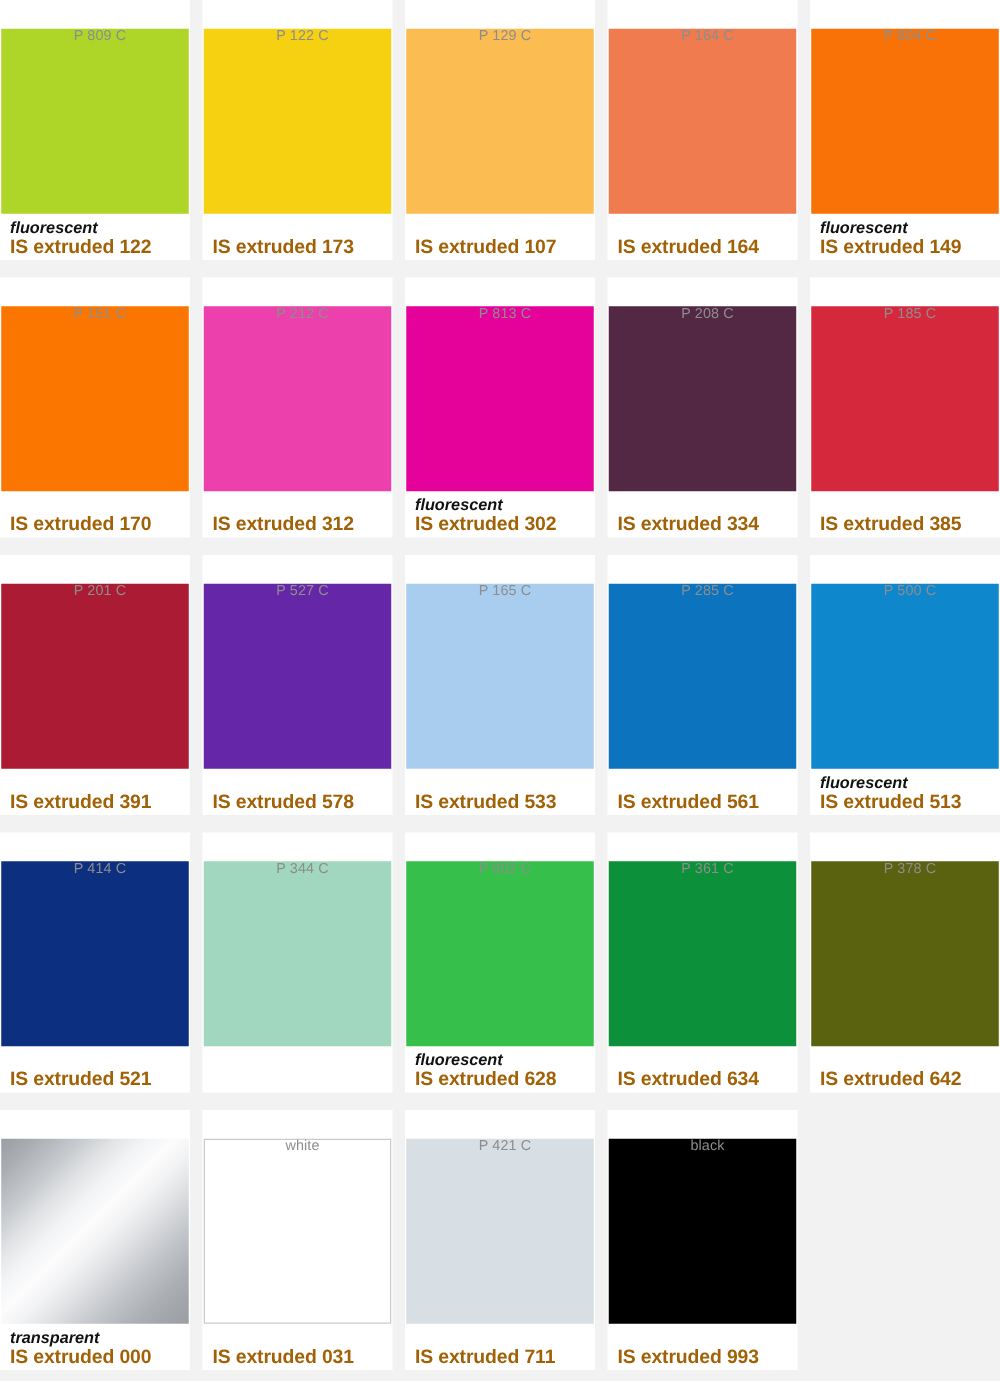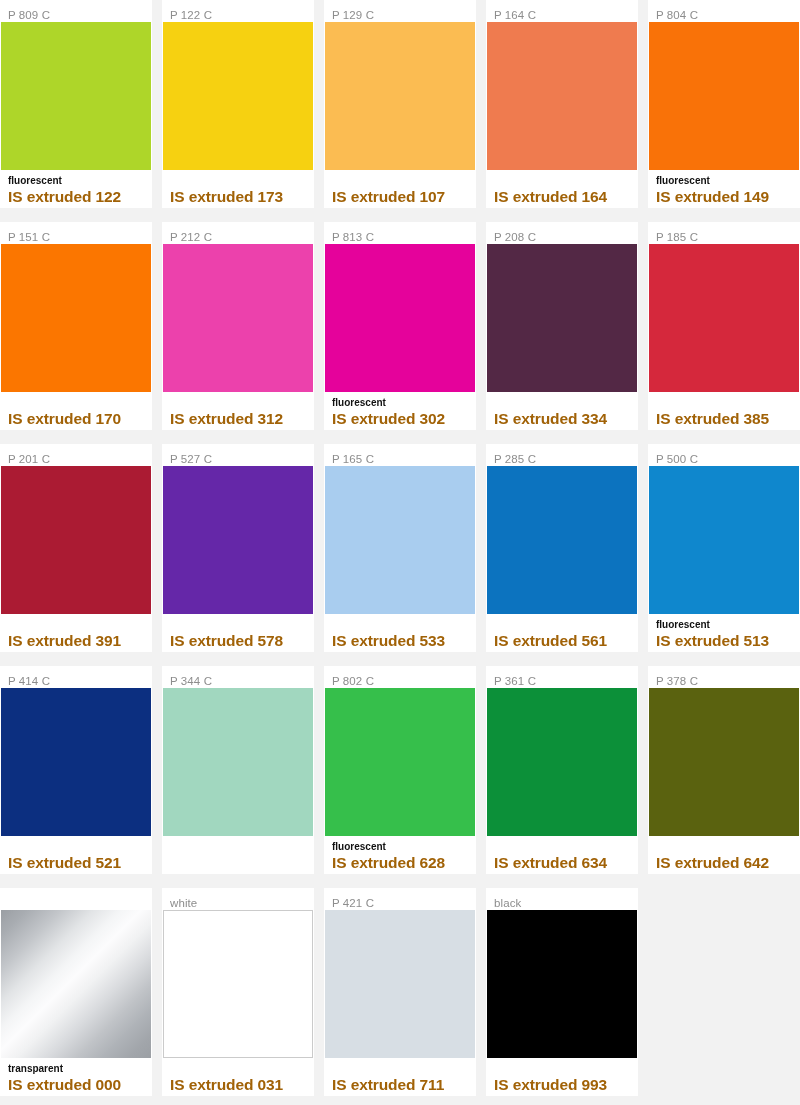--- a/index.html
+++ b/index.html
@@ -32,50 +32,52 @@
     height: 208px;
     position: relative;
     padding: 0;
     overflow: hidden;
   }
 
   .swatch-code {
     font-size: 11.5px;
     color: #8d8d8d;
     line-height: 12px;
-    padding: 9px 0 0 8px;
+    padding: 23px 0 0 8px;
     height: 22px;
     letter-spacing: 0.1px;
     white-space: nowrap;
+    text-align: center;
   }
 
   .swatch-chip {
     width: 150px;
     height: 148px;
     margin: 0 auto 0 1px;
     display: block;
   }
 
   .swatch-chip.bordered {
     border: 1px solid #cbcbcb;
     width: 150px;
     height: 148px;
   }
 
   .swatch-meta {
     padding: 5px 0 0 8px;
   }
 
   .swatch-tag {
-    font-size: 10px;
+    font-size: 13px;
     font-weight: bold;
     color: #111111;
     line-height: 12px;
     height: 13px;
     white-space: nowrap;
+    font-style: italic;
   }
 
   .swatch-tag.empty { visibility: hidden; }
 
   .swatch-name {
     font-size: 15.5px;
     font-weight: bold;
     color: #a16207;
     line-height: 18px;
     letter-spacing: -0.1px;

